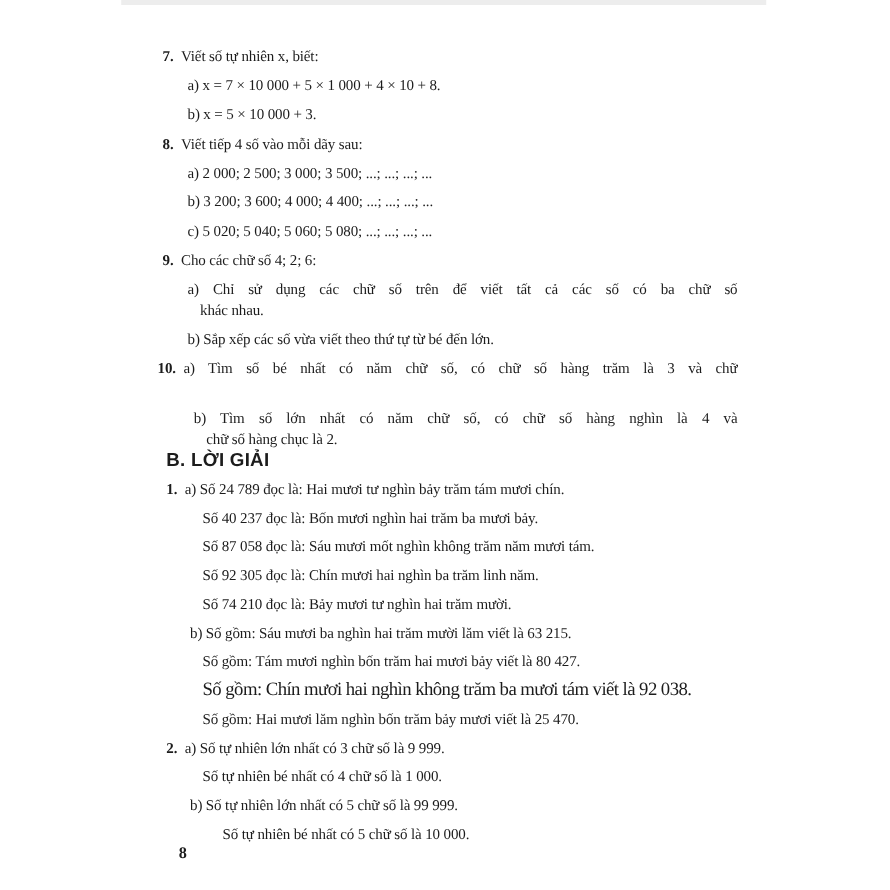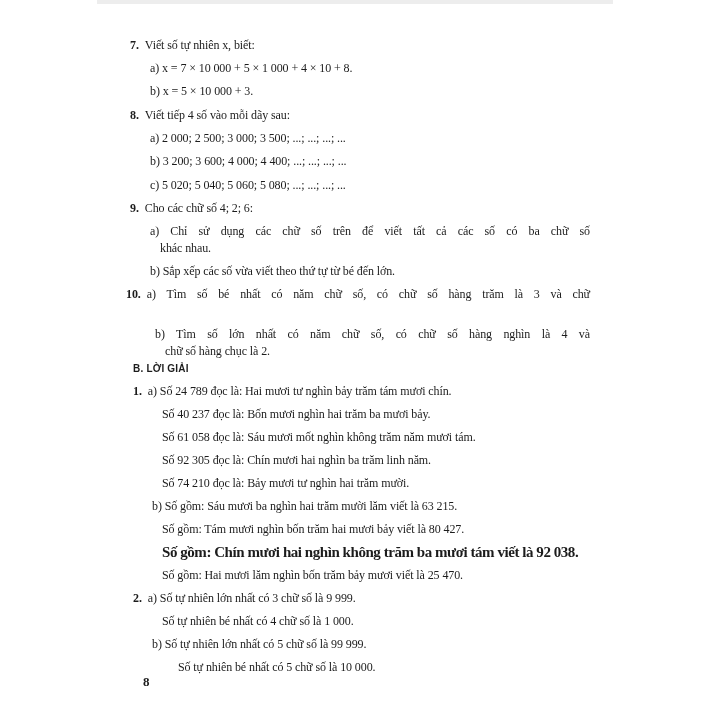--- a/index.html
+++ b/index.html
@@ -9,24 +9,24 @@
     font-family:"Liberation Serif", serif;
   }
   .top-edge { position:absolute; left:97px; top:0; width:516px; height:4px; background:#ededed; }
   .content { position:absolute; left:130px; top:0; width:460px; height:712px; }
   .line {
     position:absolute; font-size:12px; line-height:18px;
     white-space:nowrap; letter-spacing:-0.1px;
   }
   .num { font-weight:bold; margin-right:6px; }
   .just { white-space:normal; text-align:justify; text-align-last:justify; }
-  .tight { font-size:15px; letter-spacing:-0.45px;font-weight:bold; }
+  .tight { font-size:15px; letter-spacing:-0.45px; }
   .sect {
     font-family:"Liberation Sans", sans-serif; font-weight:bold;
-    font-size:10px; letter-spacing:0.2px;
+    font-size:15px; letter-spacing:0.2px;
   }
   .pagenum {
     position:absolute; left:143px; top:674px;
     font-weight:bold; font-size:13px;
   }
 </style>
 </head>
 <body>
 
 <div class="top-edge"></div>
@@ -48,21 +48,21 @@
   <div class="line" style="top:262px; left:20px;">b) Sắp xếp các số vừa viết theo thứ tự từ bé đến lớn.</div>
 
   <div class="line just" style="top:285px; left:-4px; width:464px;"><b class="num">10.</b><span>a) Tìm số bé nhất có năm chữ số, có chữ số hàng trăm là 3 và chữ</span></div>
   <div class="line just" style="top:325px; left:25px; width:435px;">b) Tìm số lớn nhất có năm chữ số, có chữ số hàng nghìn là 4 và</div>
   <div class="line" style="top:342px; left:35px;">chữ số hàng chục là 2.</div>
 
   <div class="line sect" style="top:360px; left:3px;">B. LỜI GIẢI</div>
 
   <div class="line" style="top:382px; left:3px;"><b class="num">1.</b><span>a) Số 24 789 đọc là: Hai mươi tư nghìn bảy trăm tám mươi chín.</span></div>
   <div class="line" style="top:405px; left:32px;">Số 40 237 đọc là: Bốn mươi nghìn hai trăm ba mươi bảy.</div>
-  <div class="line" style="top:428px; left:32px;">Số 61 058 đọc là: Sáu mươi mốt nghìn không trăm năm mươi tám.</div>
+  <div class="line" style="top:428px; left:32px;">Số 87 058 đọc là: Sáu mươi mốt nghìn không trăm năm mươi tám.</div>
   <div class="line" style="top:451px; left:32px;">Số 92 305 đọc là: Chín mươi hai nghìn ba trăm linh năm.</div>
   <div class="line" style="top:474px; left:32px;">Số 74 210 đọc là: Bảy mươi tư nghìn hai trăm mười.</div>
   <div class="line" style="top:497px; left:22px;">b) Số gồm: Sáu mươi ba nghìn hai trăm mười lăm viết là 63 215.</div>
   <div class="line" style="top:520px; left:32px;">Số gồm: Tám mươi nghìn bốn trăm hai mươi bảy viết là 80 427.</div>
   <div class="line tight" style="top:543px; left:32px;">Số gồm: Chín mươi hai nghìn không trăm ba mươi tám viết là 92 038.</div>
   <div class="line" style="top:566px; left:32px;">Số gồm: Hai mươi lăm nghìn bốn trăm bảy mươi viết là 25 470.</div>
 
   <div class="line" style="top:589px; left:3px;"><b class="num">2.</b><span>a) Số tự nhiên lớn nhất có 3 chữ số là 9 999.</span></div>
   <div class="line" style="top:612px; left:32px;">Số tự nhiên bé nhất có 4 chữ số là 1 000.</div>
   <div class="line" style="top:635px; left:22px;">b) Số tự nhiên lớn nhất có 5 chữ số là 99 999.</div>

